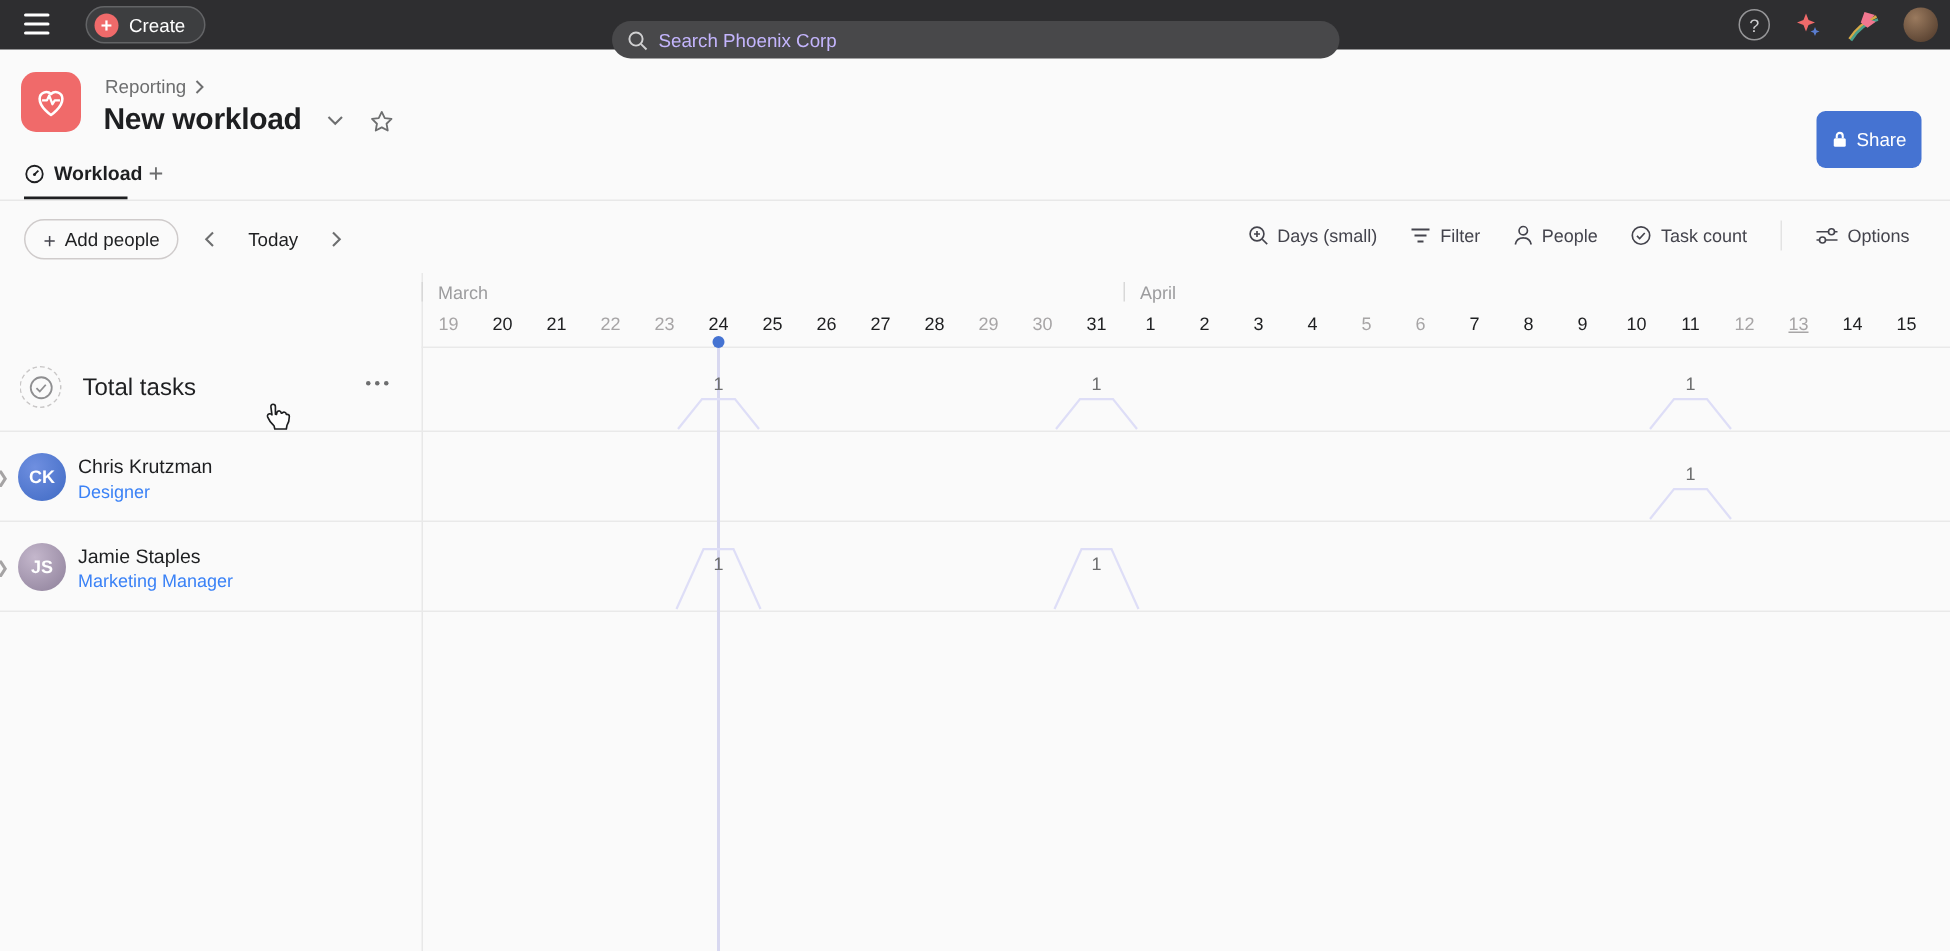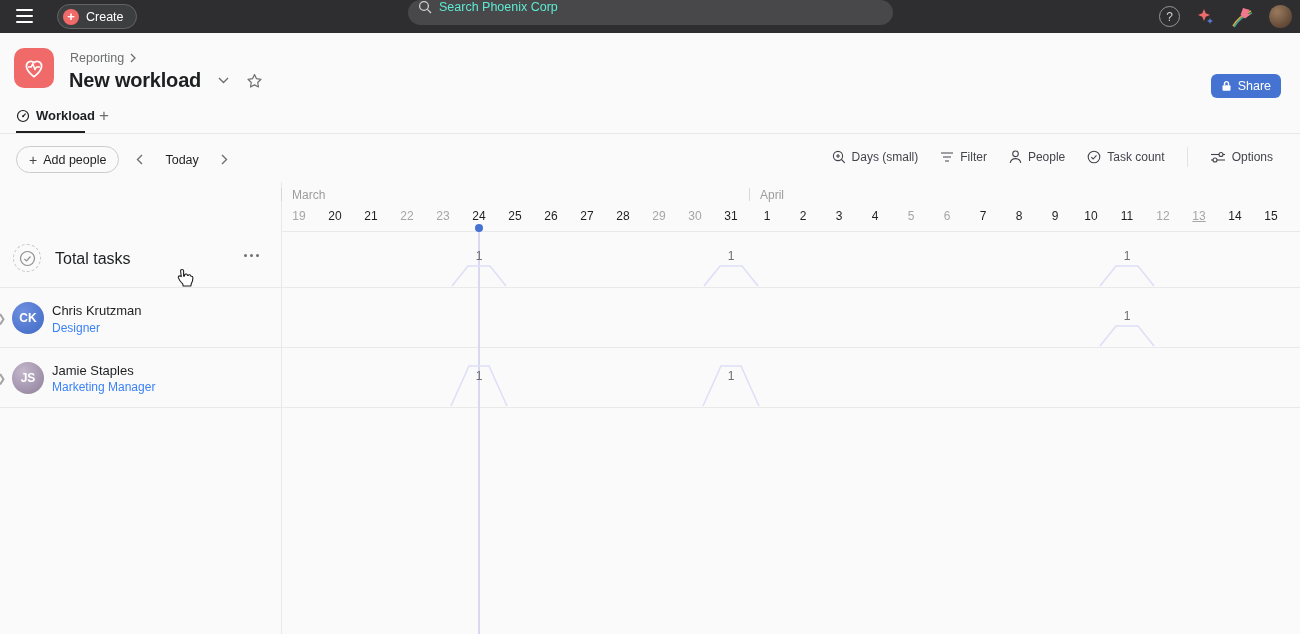--- a/index.html
+++ b/index.html
@@ -8,37 +8,37 @@
 
   
   .topbar { position:absolute; left:0; top:0; width:1300px; height:33px; background:#2e2e30; }
   .hamburger { position:absolute; left:16px; top:9px; width:17px; height:14px; cursor:pointer; }
   .hamburger span { display:block; height:2px; background:#ffffff; border-radius:1px; margin-bottom:4px; }
   .create-btn { position:absolute; left:57px; top:4px; height:25px; padding:0 12px 0 5px; background:#3d3e40;
     border:1px solid #636466; border-radius:13px; display:flex; align-items:center; gap:7px; color:#fff;
     font-size:12.5px; cursor:pointer; }
   .create-plus { width:16px; height:16px; border-radius:50%; background:#f06a6a; color:#fff; font-size:13px;
     line-height:15px; text-align:center; font-weight:bold; }
-  .searchbar { position:absolute; left:408px; top:0; width:485px; height:25px; background:#48484a;
-    border-radius:13px; display:flex; align-items:flex-start; padding-left:10px; gap:7px; color:#5eead4;
+  .searchbar { position:absolute; left:408px; top:14px; width:485px; height:25px; background:#48484a;
+    border-radius:13px; display:flex; align-items:center; padding-left:10px; gap:7px; color:#c4b5fd;
     font-size:12.5px; cursor:text; }
   .topbar-right { position:absolute; right:8px; top:0; height:33px; display:flex; align-items:center; gap:15px; }
   .help-circle { width:21px; height:21px; border:1px solid #969698; border-radius:50%; color:#cfcfd1;
     font-size:12px; display:flex; align-items:center; justify-content:center; cursor:pointer; }
   .avatar-top { width:23px; height:23px; border-radius:50%;
     background:radial-gradient(circle at 35% 30%, #9a7a5e, #4a3527); cursor:pointer; }
 
   
   .proj-icon { position:absolute; left:14px; top:48px; width:40px; height:40px; background:#f06a6a;
     border-radius:10px; display:flex; align-items:center; justify-content:center; }
   .breadcrumb { position:absolute; left:70px; top:51px; font-size:12.5px; color:#6d6e6f; display:flex;
     align-items:center; gap:6px; cursor:pointer; }
   .title-row { position:absolute; left:69px; top:69px; display:flex; align-items:center; gap:17px; }
   .page-title { font-size:20px; font-weight:700; color:#1e1f21; letter-spacing:-0.2px; }
-  .share-btn { position:absolute; right:19px; top:74px; height:24px; background:#4573d2; border-radius:6px;
+  .share-btn { position:absolute; right:19px; top:74px; height:38px; background:#4573d2; border-radius:6px;
     color:#fff; font-size:12.5px; display:flex; align-items:center; gap:6px; padding:0 10px; cursor:pointer; }
 
   
   .tabrow-border { position:absolute; left:0; top:133px; width:1300px; height:1px; background:#e8e8e8; }
   .tab { position:absolute; left:16px; top:108px; display:flex; align-items:center; gap:6px; font-size:13px;
     font-weight:600; color:#1e1f21; cursor:pointer; }
   .tab-underline { position:absolute; left:16px; top:131px; width:69px; height:2px; background:#1e1f21; }
   .tab-add { position:absolute; left:99px; top:106px; font-size:17px; color:#6d6e6f; cursor:pointer; }
 
   

